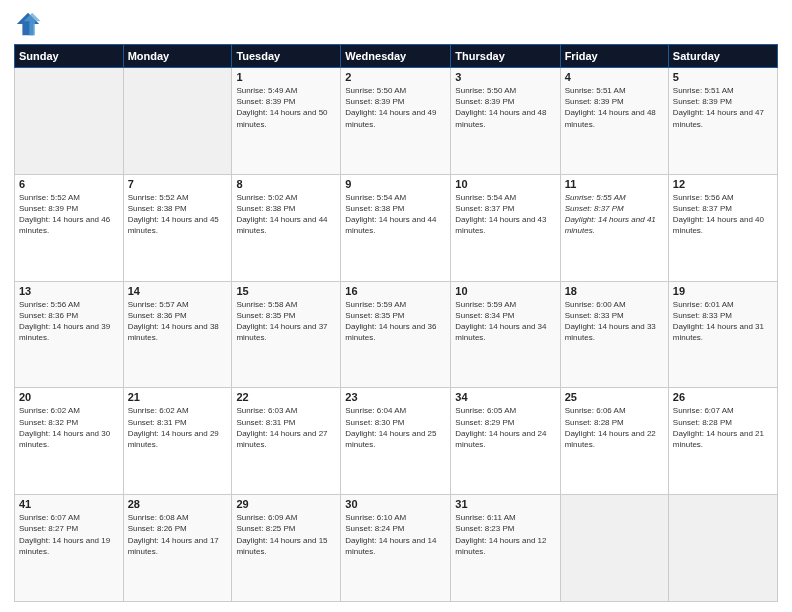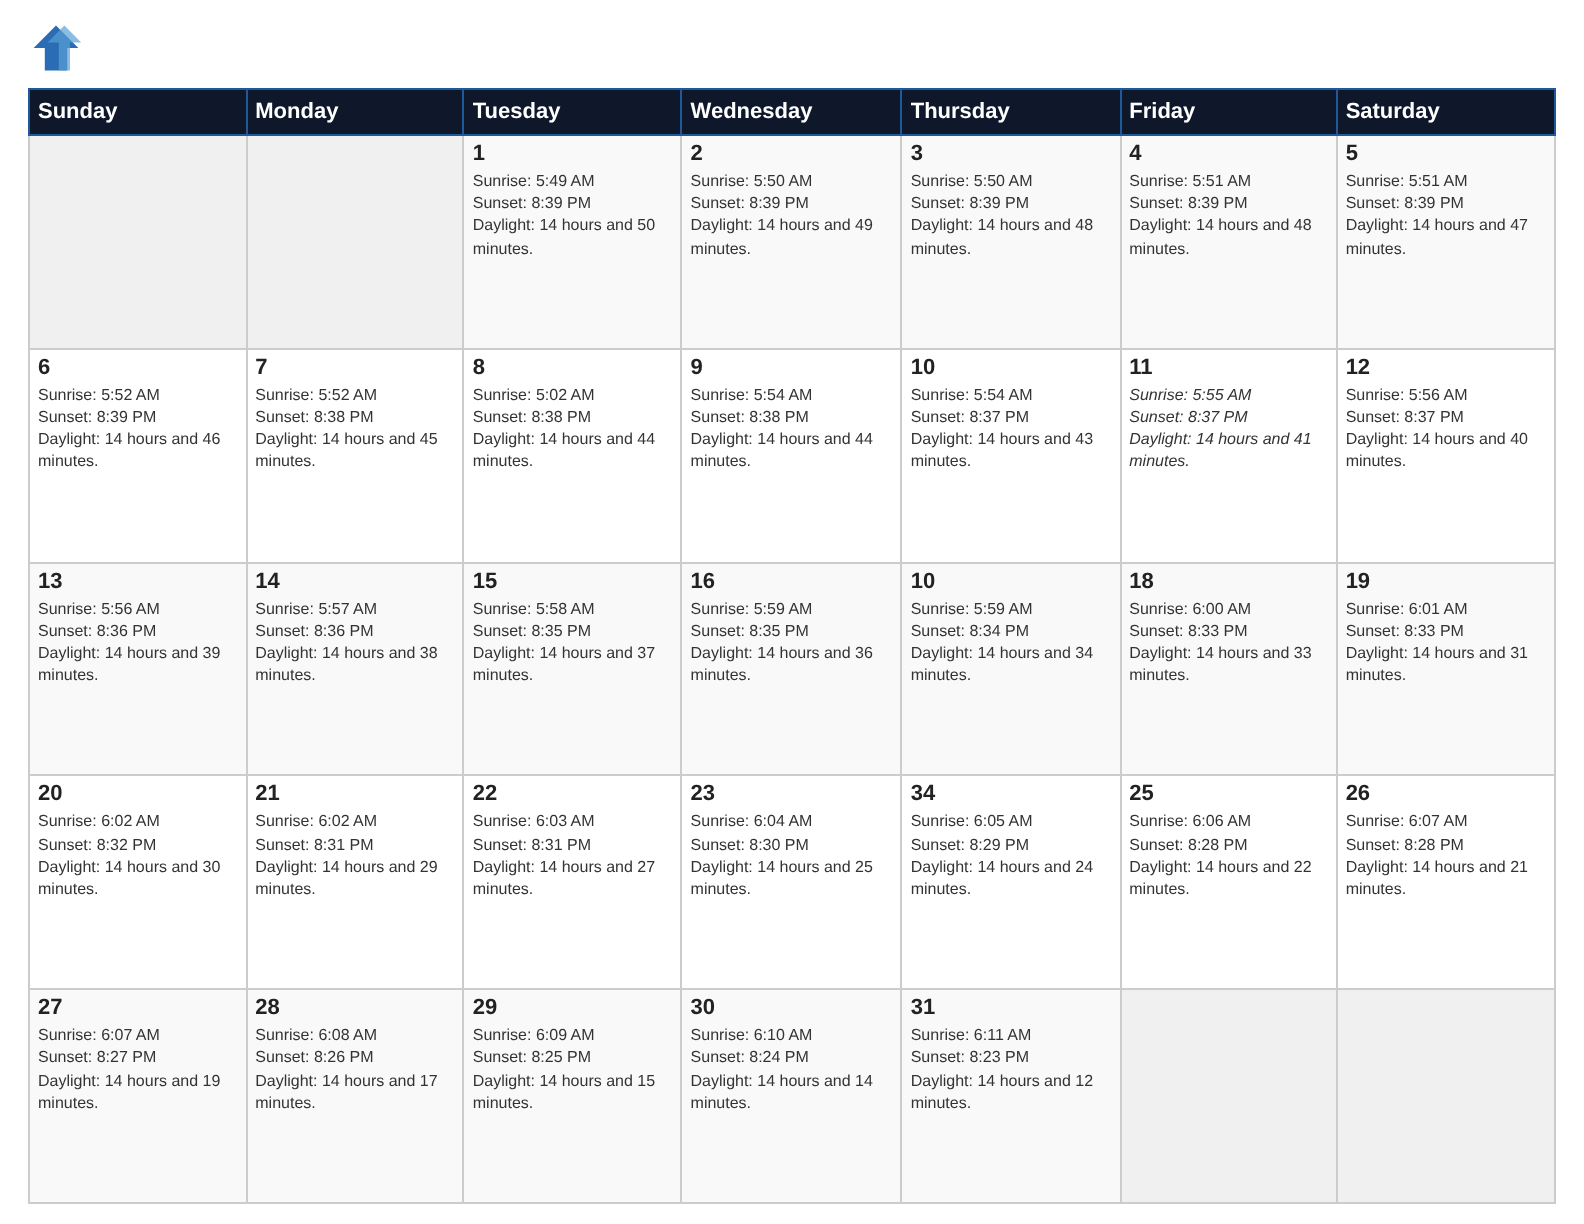--- a/index.html
+++ b/index.html
@@ -298,21 +298,21 @@
           </td>
           <td>
             <span class="day-num">26</span>
             <div class="day-info" style="white-space: pre-line;">Sunrise: 6:07 AM
 Sunset: 8:28 PM
 Daylight: 14 hours and 21 minutes.</div>
           </td>
         </tr>
         <tr>
           <td>
-            <span class="day-num">27</span>
+            <span class="day-num">41</span>
             <div class="day-info" style="white-space: pre-line;">Sunrise: 6:07 AM
 Sunset: 8:27 PM
 Daylight: 14 hours and 19 minutes.</div>
           </td>
           <td>
             <span class="day-num">28</span>
             <div class="day-info" style="white-space: pre-line;">Sunrise: 6:08 AM
 Sunset: 8:26 PM
 Daylight: 14 hours and 17 minutes.</div>
           </td>

